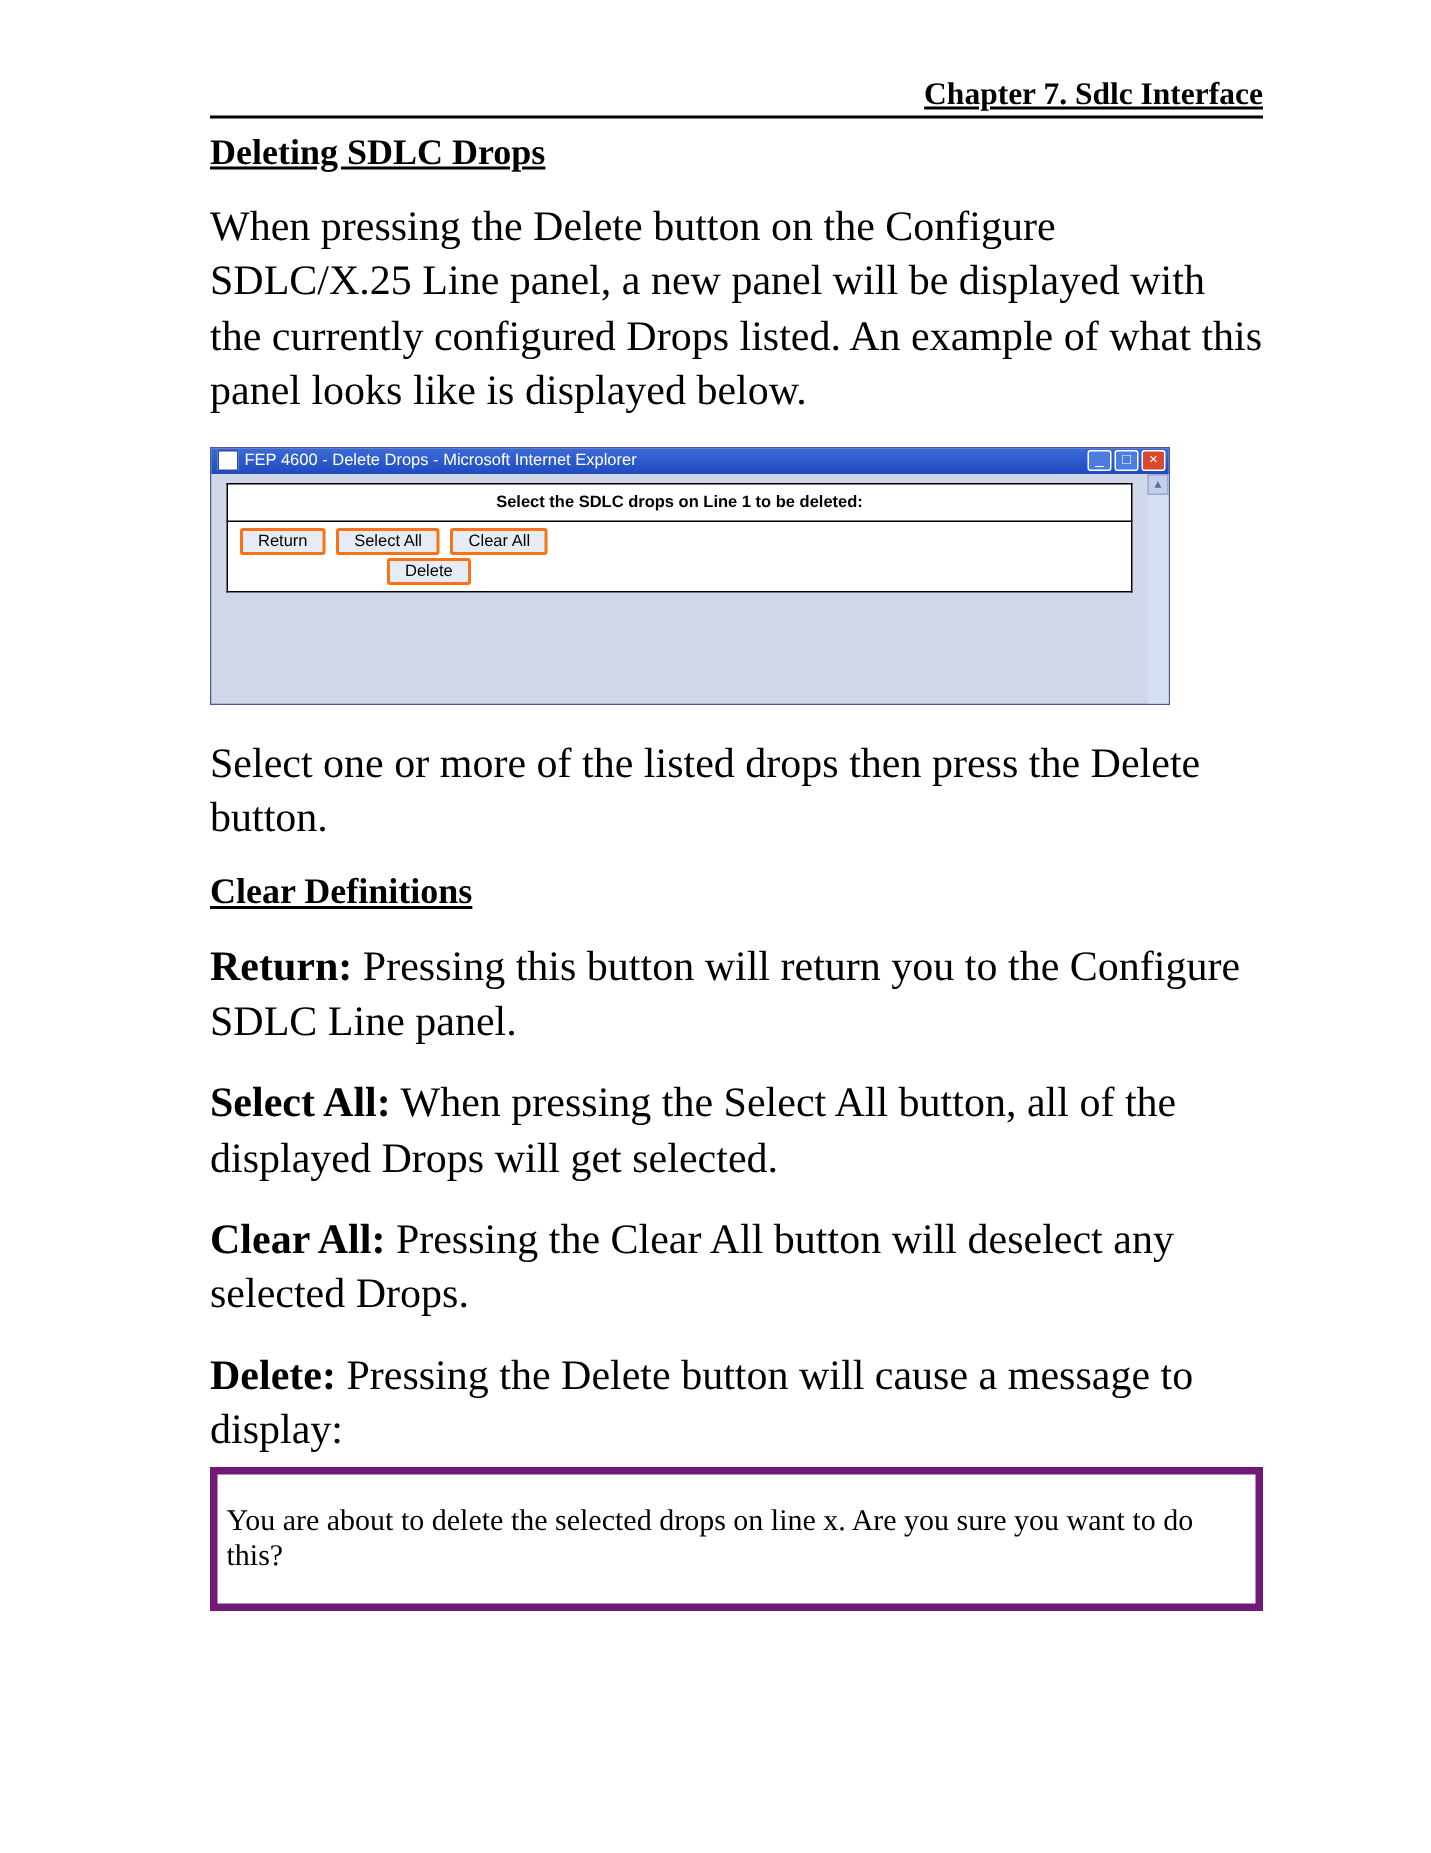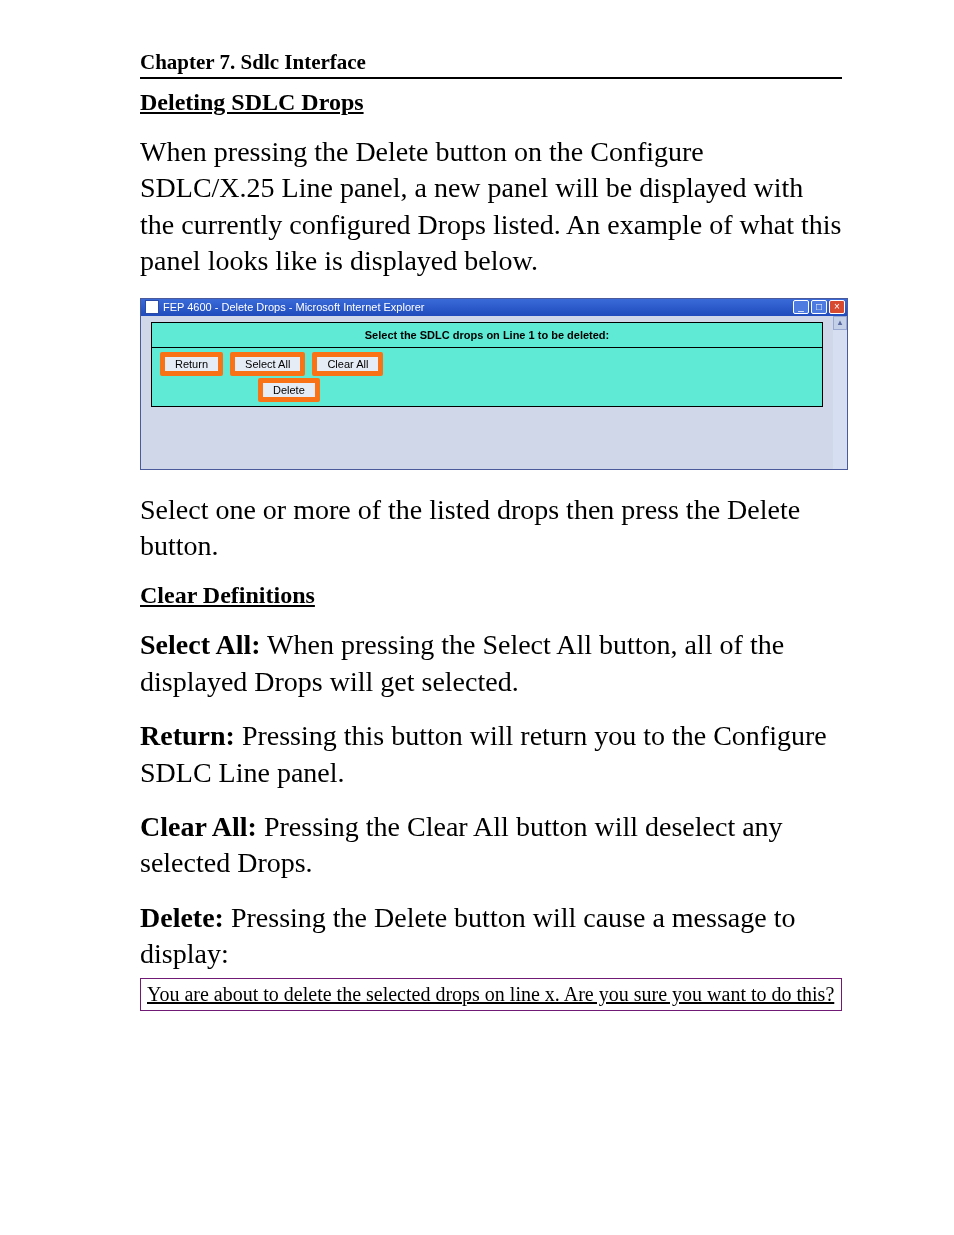--- a/index.html
+++ b/index.html
@@ -10,60 +10,60 @@
   }
   .page {
     width: 954px;
     height: 1235px;
     box-sizing: border-box;
     padding: 50px 112px 40px 140px;
     position: relative;
   }
   .header-line {
     border-bottom: 2px solid #000;
-    text-align: left;
+    text-align: right;
     font-weight: bold;
     font-size: 21px;
     padding-bottom: 2px;
+    text-decoration: underline;
   }
   .section-title {
     font-weight: bold;
     text-decoration: underline;
     font-size: 24px;
     margin-top: 10px;
     margin-bottom: 18px;
   }
   .para {
     font-size: 28px;
     line-height: 1.3;
     margin-bottom: 18px;
     font-family: Liberation Serif, serif;
   }
   .def-label { font-weight: bold; }
   .confirm-box {
-    border: 1px solid #701a75;
-    padding: 4px 6px;
+    border: 5px solid #701a75;
+    padding: 20px 6px;
     font-size: 20px;
     margin: 6px 0 18px 0;
-    text-decoration: underline;
   }
   .footer {
     position: absolute;
     bottom: 60px;
     left: 140px;
     right: 112px;
     display: flex;
     justify-content: space-between;
     font-weight: bold;
     font-size: 20px;
   }
 
   
   .ie-window {
-    width: 708px;
+    width: 640px;
     height: 172px;
     border: 1px solid #4a5a9a;
     font-family: Tahoma, Arial, sans-serif;
     font-size: 11px;
     background: #c9d3e6;
     margin-top: 12px;
     margin-bottom: 22px;
     position: relative;
     box-sizing: border-box;
   }
@@ -114,21 +114,21 @@
     border: 1px solid #98a8d0;
     box-sizing: border-box;
     color: #5a6aa0;
     font-size: 9px;
     text-align: center;
     line-height: 11px;
   }
   .panel-table {
     width: 100%;
     border-collapse: collapse;
-    background: #5eead4;
+    background: #ffffff;
   }
   .panel-table td, .panel-table th {
     border: 1px solid #000;
     padding: 3px 6px;
     font-size: 11px;
     vertical-align: middle;
     height: 18px;
   }
   .panel-table .hdr {
     text-align: center;
@@ -140,21 +140,21 @@
     border: 1px solid #888;
     background: #fff;
     display: inline-block;
     vertical-align: middle;
     margin-right: 4px;
   }
   .btn {
     font-family: Tahoma, Arial, sans-serif;
     font-size: 11px;
     background: #e6ecf5;
-    border: 5px solid #f97316;
+    border: 2px solid #f97316;
     border-radius: 2px;
     padding: 1px 10px;
     margin: 1px 2px;
     display: inline-block;
   }
   .btn-row { text-align: left; }
   .del-row { text-align: center; }
 </style>
 </head>
 <body>
@@ -207,25 +207,25 @@
       </tbody>
         </table>
     </div>
   </div>
 
   <div class="para">Select one or more of the listed drops then press the Delete button.</div>
 
   <div class="section-title">Clear Definitions</div>
 
   <div class="para">
+    <span class="def-label">Return:</span><span>  Pressing this button will return you to the Configure SDLC Line panel.</span>
+  </div>
+
+  <div class="para">
     <span class="def-label">Select All:</span><span>  When pressing the Select All button, all of the displayed Drops will get selected.</span>
-  </div>
-
-  <div class="para">
-    <span class="def-label">Return:</span><span>  Pressing this button will return you to the Configure SDLC Line panel.</span>
   </div>
 
   <div class="para">
     <span class="def-label">Clear All:</span><span>  Pressing the Clear All button will deselect any selected Drops.</span>
   </div>
 
   <div class="para" style="margin-bottom:6px;">
     <span class="def-label">Delete:</span><span>  Pressing the Delete button will cause a message to display:</span>
   </div>
 

